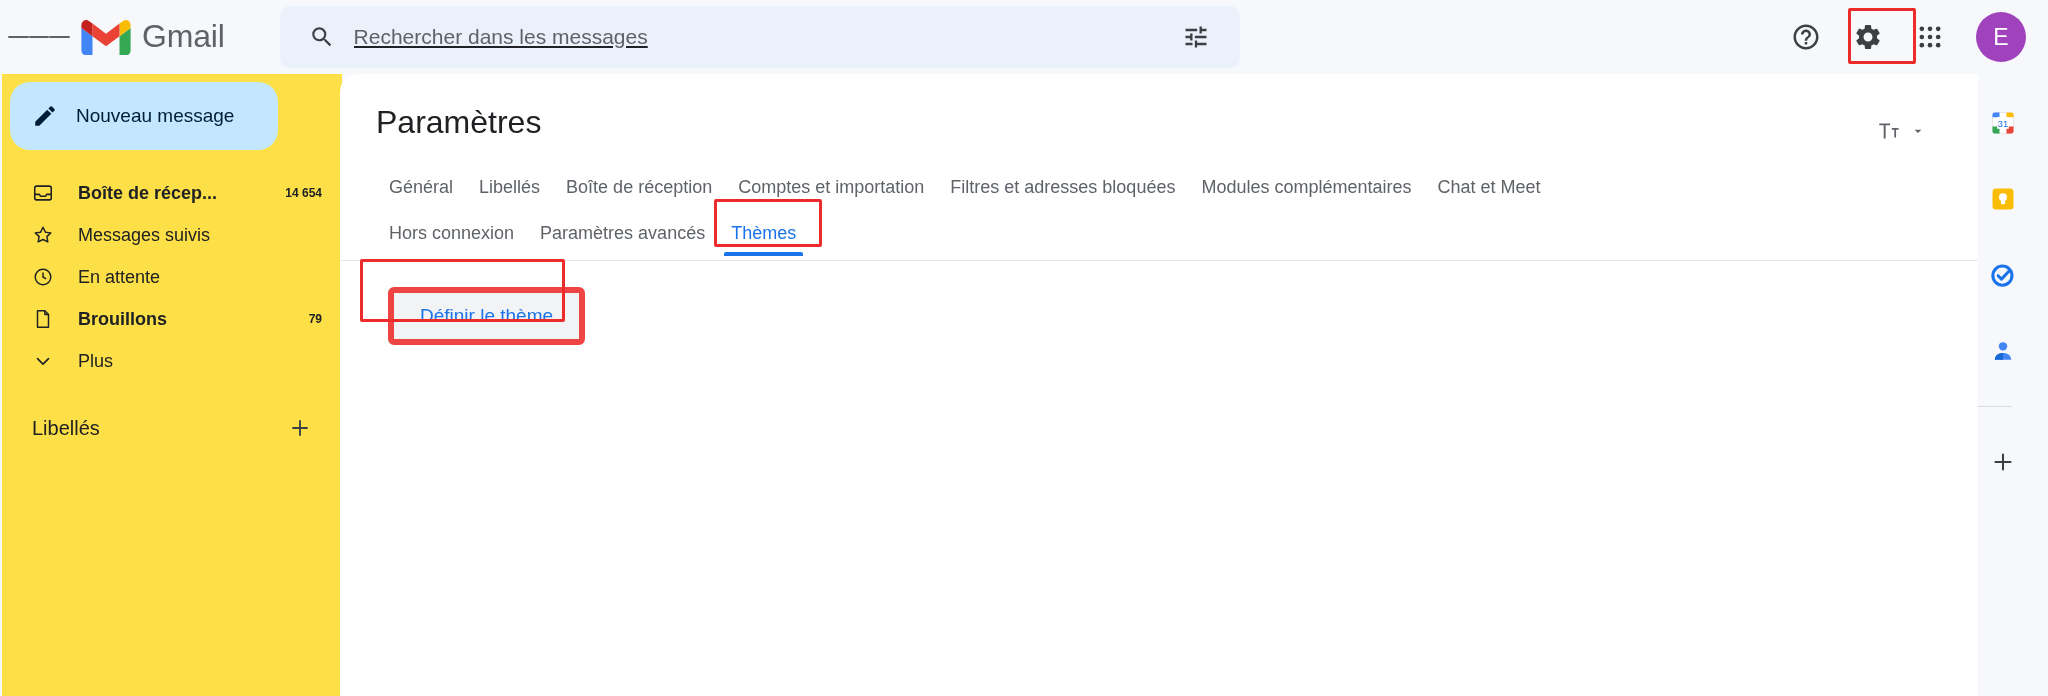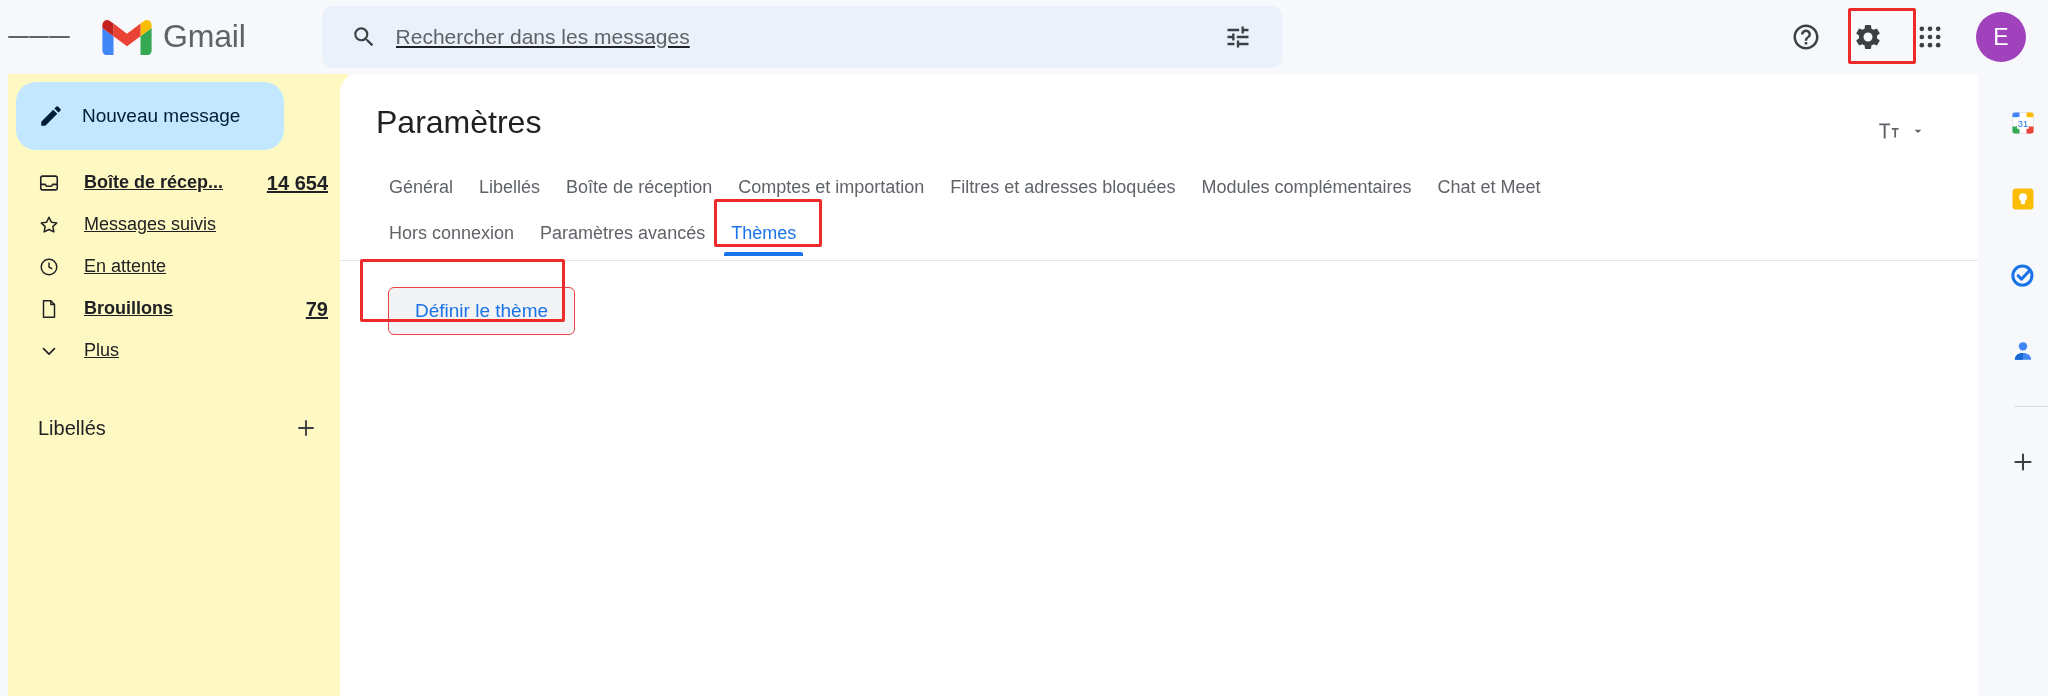--- a/index.html
+++ b/index.html
@@ -24,21 +24,20 @@
   
   .header {
     position: absolute;
     top: 0; left: 0;
     width: 2048px;
     height: 74px;
     display: flex;
     align-items: center;
     background: #f6f8fc;
     z-index: 20;
-    gap: 21px;
   }
 
   .hamburger {
     width: 62px; height: 62px;
     margin-left: 8px;
     display: flex; align-items: center; justify-content: center;
     border-radius: 50%;
     cursor: pointer;
   }
   .hamburger .bar {
@@ -138,24 +137,24 @@
     position: absolute;
     border: 3px solid #ee2b2b;
     border-radius: 2px;
     pointer-events: none;
     z-index: 60;
   }
 
   
   .sidebar {
     position: absolute;
-    top: 74px; left: 8px;
+    top: 74px; left: 2px;
     width: 340px;
     height: 622px;
-    background: #fef9c3;
+    background: #fde047;
     padding-top: 8px;
     overflow: hidden;
   }
 
   .compose-btn {
     display: flex;
     align-items: center;
     gap: 18px;
     margin: 0 0 0 8px;
     width: 268px;
@@ -167,45 +166,45 @@
     cursor: pointer;
     font-family: inherit;
     font-size: 19px;
     color: #001d35;
     font-weight: 500;
   }
 
   .nav-list { margin-top: 22px; }
   .nav-item {
     display: flex;
+    align-items: center;
     height: 42px;
     padding-left: 30px;
     padding-right: 20px;
     border-radius: 0 21px 21px 0;
     cursor: pointer;
     color: #202124;
     font-size: 18px;
     gap: 24px;
-    text-decoration: underline;
   }
   .nav-item .nav-ico {
     width: 22px; height: 22px;
     display:flex; align-items:center; justify-content:center;
     flex: none;
   }
   .nav-item .nav-label {
     flex: 1;
     white-space: nowrap;
     overflow: hidden;
     text-overflow: ellipsis;
   }
   .nav-item.strong .nav-label,
   .nav-item.strong .nav-count { font-weight: 700; }
   .nav-item .nav-count {
-    font-size: 20px;
+    font-size: 12px;
     color: #202124;
     flex: none;
   }
   .nav-item.plain .nav-count { color:#5f6368; }
 
   .nav-spacer { height: 22px; }
 
   .labels-row {
     display: flex;
     align-items: center;
@@ -291,40 +290,40 @@
     height: 1px;
     background: #e4e6e8;
     margin: 0;
     width: 100%;
   }
 
   .panel-body { padding: 26px 0 0 48px; }
 
   .theme-btn {
     background: #f1f3f4;
-    border: 1px solid #ef4444;
+    border: 6px solid #ef4444;
     border-radius: 6px;
     color: #1a73e8;
     font-family: inherit;
     font-size: 19px;
     padding: 12px 26px;
     cursor: pointer;
   }
 
   
   .rail {
     position: absolute;
     top: 74px;
     right: 0;
     width: 70px;
     height: 622px;
     background: #f6f8fc;
     display: flex;
     flex-direction: column;
-    align-items: flex-end;
+    align-items: flex-start;
     padding-top: 24px;
     gap: 26px;
   }
   .rail-btn {
     width: 50px; height: 50px;
     display: flex; align-items: center; justify-content: center;
     border-radius: 50%;
     cursor: pointer;
   }
   .rail-divider {

